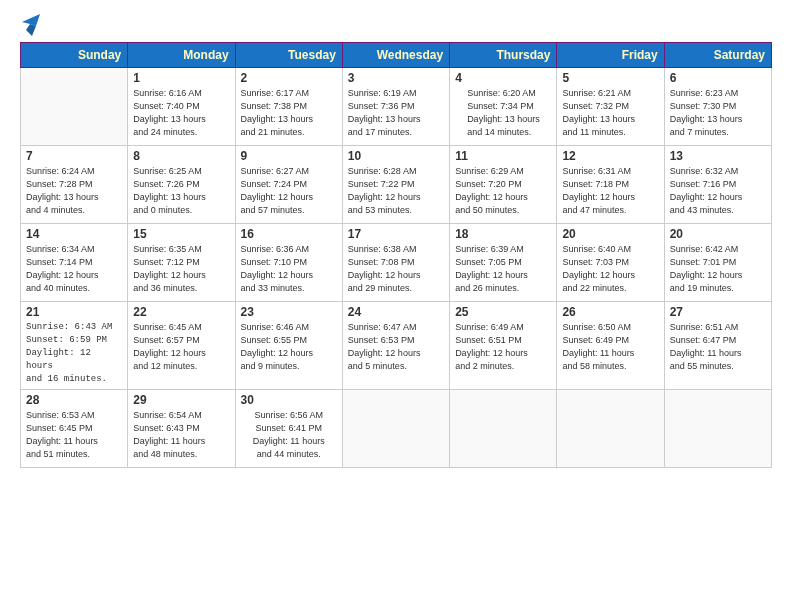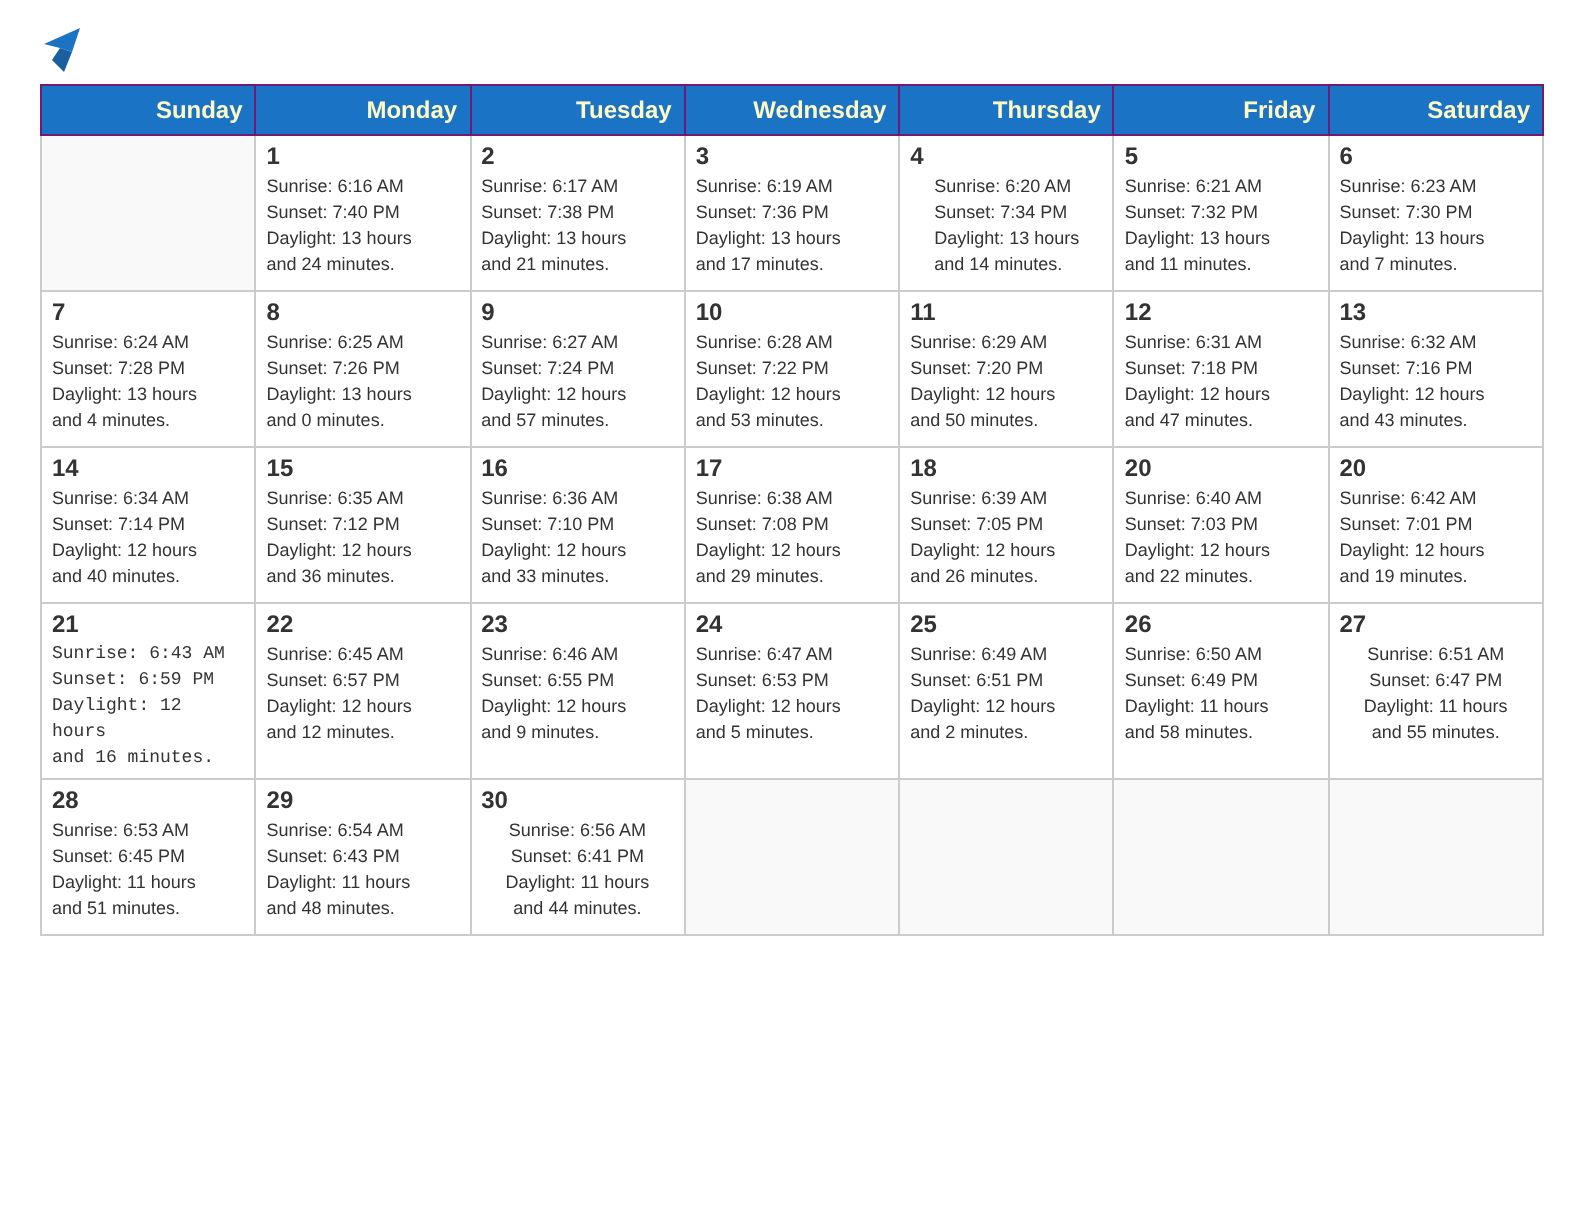--- a/index.html
+++ b/index.html
@@ -315,21 +315,21 @@
           </td>
           <td>
             <div class="cell-day">26</div>
             <div class="cell-info" style="white-space: pre-line;">Sunrise: 6:50 AM
 Sunset: 6:49 PM
 Daylight: 11 hours
 and 58 minutes.</div>
           </td>
           <td>
             <div class="cell-day">27</div>
-            <div class="cell-info" style="white-space: pre-line; text-align: center;">Sunrise: 6:51 AM
+            <div class="cell-info" style="white-space: pre-line;">Sunrise: 6:51 AM
 Sunset: 6:47 PM
 Daylight: 11 hours
 and 55 minutes.</div>
           </td>
         </tr>
         <tr class="last-row">
           <td>
             <div class="cell-day">28</div>
             <div class="cell-info" style="white-space: pre-line;">Sunrise: 6:53 AM
 Sunset: 6:45 PM

